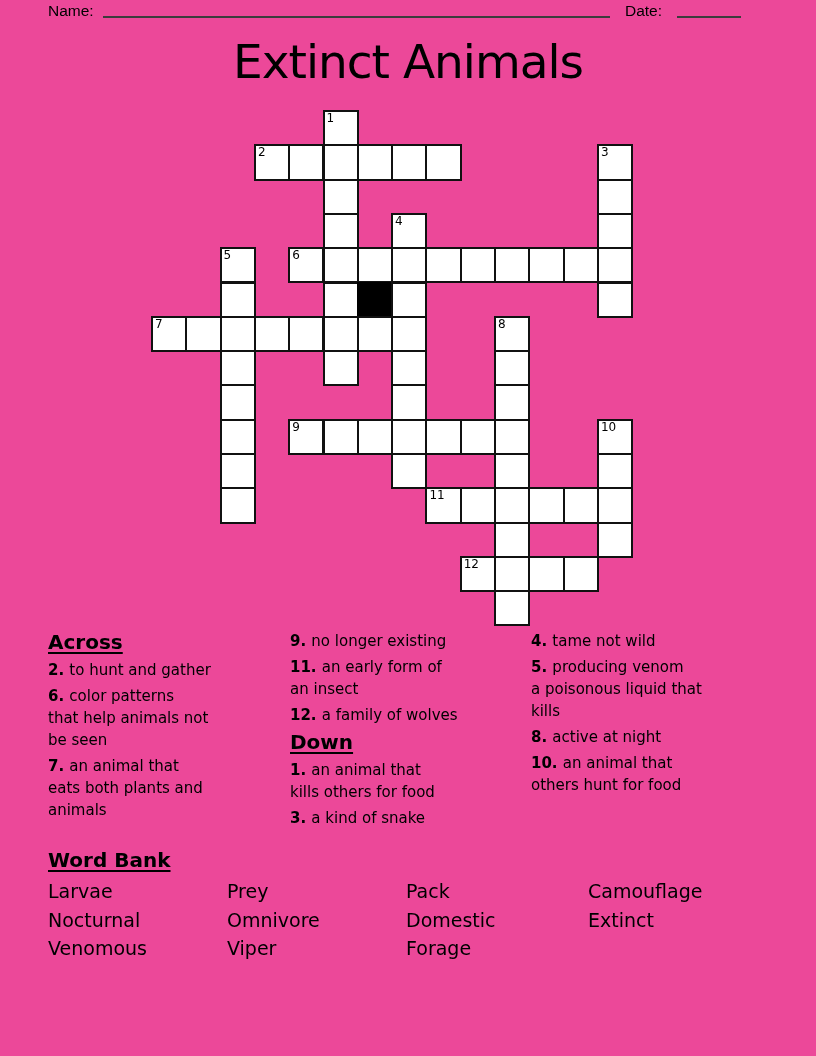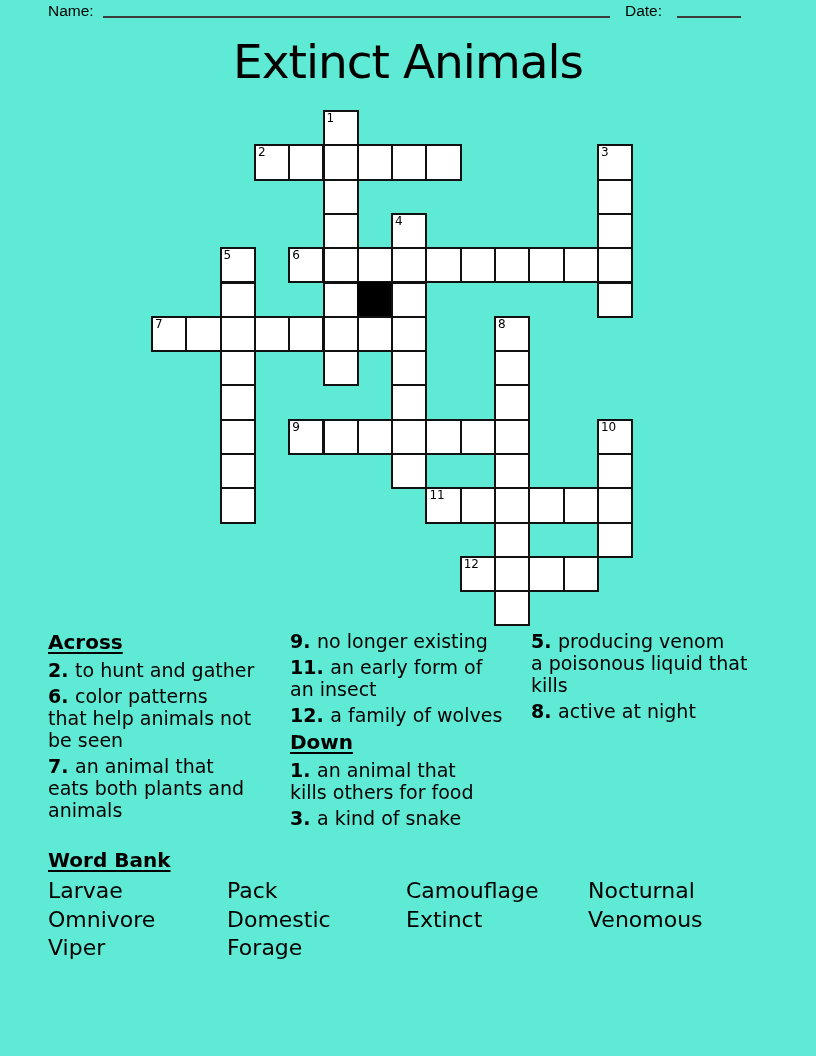--- a/index.html
+++ b/index.html
@@ -1,18 +1,18 @@
 <!DOCTYPE html>
 <html><head>
 <meta charset="utf-8">
 <style>
   * { margin:0; padding:0; box-sizing:border-box; }
   html,body { width:816px; height:1056px; background:#ffffff; overflow:hidden;
               font-family:"DejaVu Sans", sans-serif; color:#000; }
-  .page { position:relative; width:816px; height:1056px; background:#5eead4; }
+  .page { position:relative; width:816px; height:1056px; background:#ec4899; }
 
   
   .top-label { position:absolute; top:2px; font-family:"Liberation Sans", sans-serif;
                font-size:15.5px; color:#000; }
   .name-label { left:48px; }
   .date-label { left:625px; }
   .write-line { position:absolute; top:0; height:18px; border-bottom:2px solid #3c3c3c; }
   .name-line  { left:103px; width:507px; }
   .date-line  { left:677px; width:64px; }
 
@@ -26,31 +26,31 @@
           background:#fff; }
   .cell.black { background:#000; border-color:#000; }
   .cellnum { position:absolute; top:0px; left:2px; font-size:12px; line-height:13px;
              color:#000; }
 
   
   .clue-col { position:absolute; top:630px; }
   .clue-col.c1 { left:48px;  width:238px; }
   .clue-col.c2 { left:290px; width:238px; }
   .clue-col.c3 { left:531px; width:250px; }
-  .clue { font-size:19px; line-height:22px; margin-bottom:4px; white-space:nowrap; }
+  .clue { font-size:15px; line-height:22px; margin-bottom:4px; white-space:nowrap; }
   .clue b { font-weight:bold; }
   .clue-header { font-size:20px; line-height:24px; margin-bottom:5px; font-weight:bold;
                  text-decoration:underline; text-decoration-thickness:2px;
                  text-underline-offset:3px; }
 
   
   .word-bank { position:absolute; left:48px; top:848px; width:730px; }
   .wb-words { display:grid; grid-template-columns:179px 179px 182px auto;
               margin-top:4px; }
-  .wb-word { font-size:22px; line-height:28.5px; white-space:nowrap; }
+  .wb-word { font-size:19px; line-height:28.5px; white-space:nowrap; }
 </style>
 </head>
 <body>
 
 <div class="page">
 
   <span class="top-label name-label">Name:</span>
   <div class="write-line name-line"></div>
 
   <span class="top-label date-label">Date:</span>
@@ -165,28 +165,31 @@
     </div>
   <div class="clue-col c2">
       <div class="clue"><b>9. </b>no longer existing</div>
       <div class="clue"><b>11. </b>an early form of<br>an insect</div>
       <div class="clue"><b>12. </b>a family of wolves</div>
       <div class="clue-header">Down</div>
       <div class="clue"><b>1. </b>an animal that<br>kills others for food</div>
       <div class="clue"><b>3. </b>a kind of snake</div>
     </div>
   <div class="clue-col c3">
+      <div class="clue"><b>4. </b>tame not wild</div>
       <div class="clue"><b>5. </b>producing venom<br>a poisonous liquid that<br>kills</div>
       <div class="clue"><b>8. </b>active at night</div>
+      <div class="clue"><b>10. </b>an animal that<br>others hunt for food</div>
     </div>
 
   <div class="word-bank">
     <div class="clue-header">Word Bank</div>
     <div class="wb-words">
         <div class="wb-word">Larvae</div>
+        <div class="wb-word">Prey</div>
         <div class="wb-word">Pack</div>
         <div class="wb-word">Camouflage</div>
         <div class="wb-word">Nocturnal</div>
         <div class="wb-word">Omnivore</div>
         <div class="wb-word">Domestic</div>
         <div class="wb-word">Extinct</div>
         <div class="wb-word">Venomous</div>
         <div class="wb-word">Viper</div>
         <div class="wb-word">Forage</div>
       </div>

